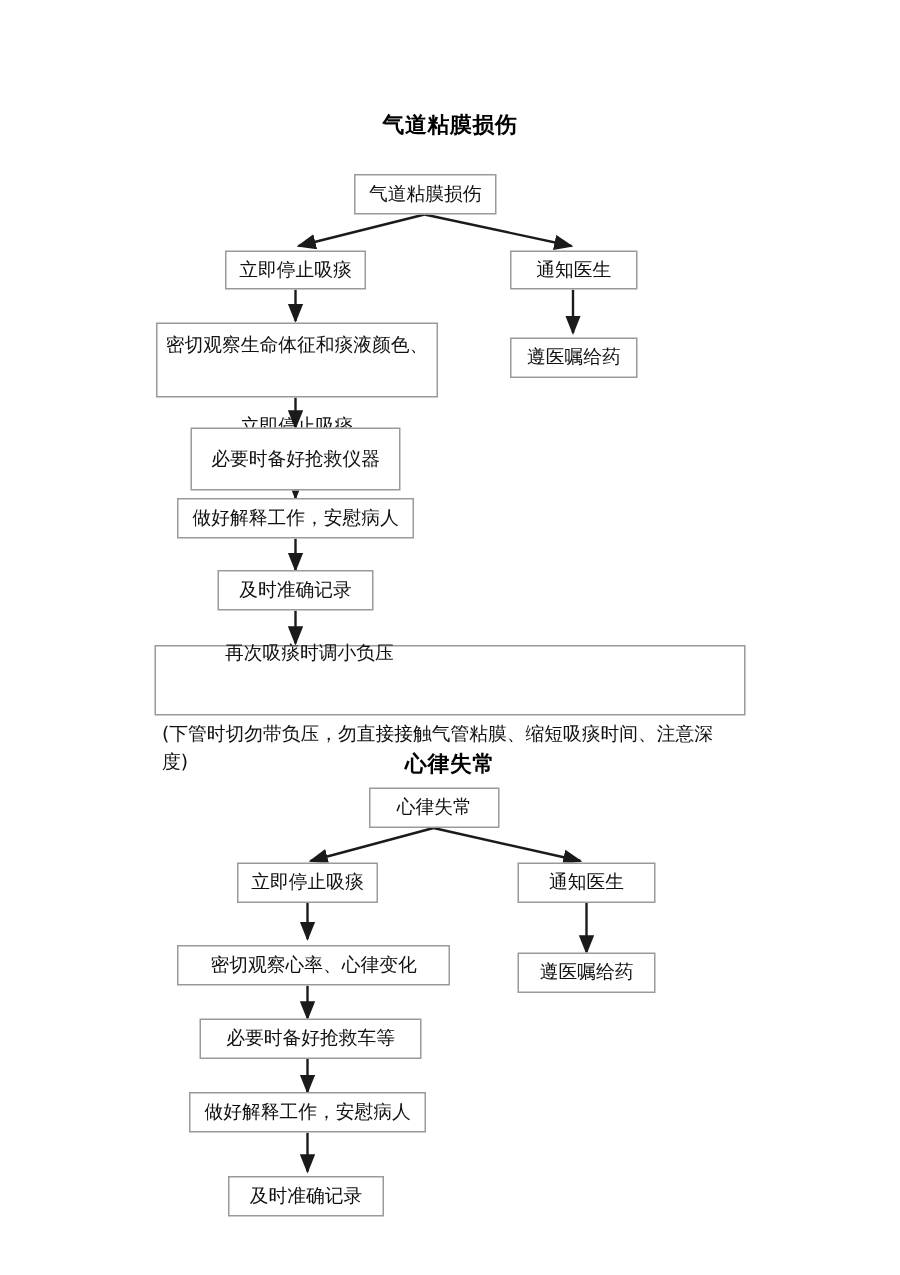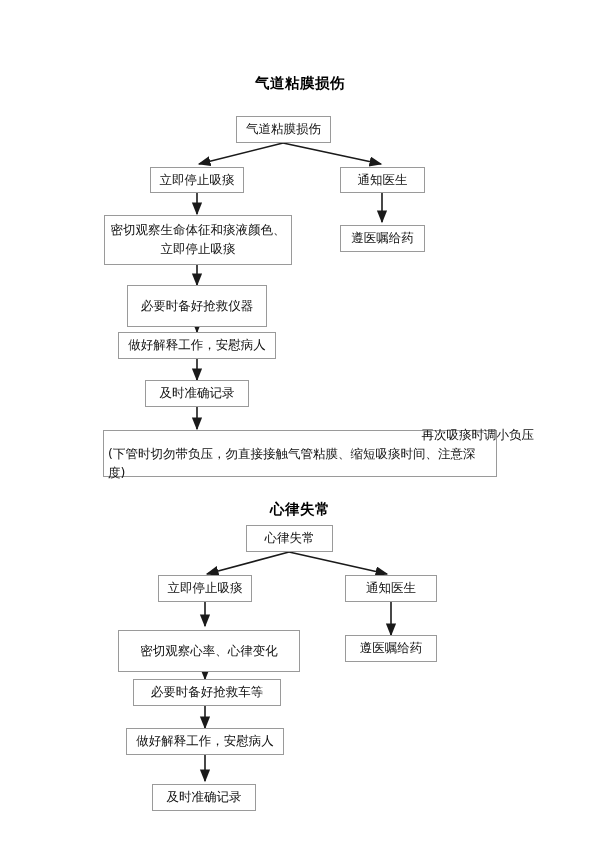--- a/index.html
+++ b/index.html
@@ -53,27 +53,28 @@
     white-space: nowrap;
   }
   .node.multiline {
     white-space: normal;
     flex-direction: column;
     line-height: 1.5;
   }
   .node .ln {
     display: block;
     width: 100%;
+    margin-top: 35px;
   }
   .node.wide {
     align-items: flex-start;
     padding-top: 4px;
   }
   .node.wide .ln1 {
-    text-align: right;
+    text-align: left;
     padding-left: 42px;
   }
   .node.wide .ln2 {
     text-align: left;
   }
 </style>
 </head>
 <body>
 
 <div class="canvas">
@@ -132,21 +133,21 @@
     <span class="ln ln1">再次吸痰时调小负压</span>
     <span class="ln ln2">(下管时切勿带负压，勿直接接触气管粘膜、缩短吸痰时间、注意深度)</span>
   </div>
 
   <div class="section-title" style="left:0; top:496px; width:600px;">心律失常</div>
 
   <div class="node" style="left:246px; top:521px; width:87px; height:27px;">心律失常</div>
 
   <div class="node" style="left:158px; top:571px; width:94px; height:27px;">立即停止吸痰</div>
 
-  <div class="node" style="left:118px; top:626px; width:182px; height:42px;">密切观察心率、心律变化</div>
+  <div class="node" style="left:118px; top:626px; width:182px; height:27px;">密切观察心率、心律变化</div>
 
   <div class="node" style="left:133px; top:675px; width:148px; height:27px;font-family:Liberation Serif, serif;">必要时备好抢救车等</div>
 
   <div class="node" style="left:126px; top:724px; width:158px; height:27px;">做好解释工作，安慰病人</div>
 
   <div class="node" style="left:152px; top:780px; width:104px; height:27px;">及时准确记录</div>
 
   <div class="node" style="left:345px; top:571px; width:92px; height:27px;">通知医生</div>
 
   <div class="node" style="left:345px; top:631px; width:92px; height:27px;">遵医嘱给药</div>

